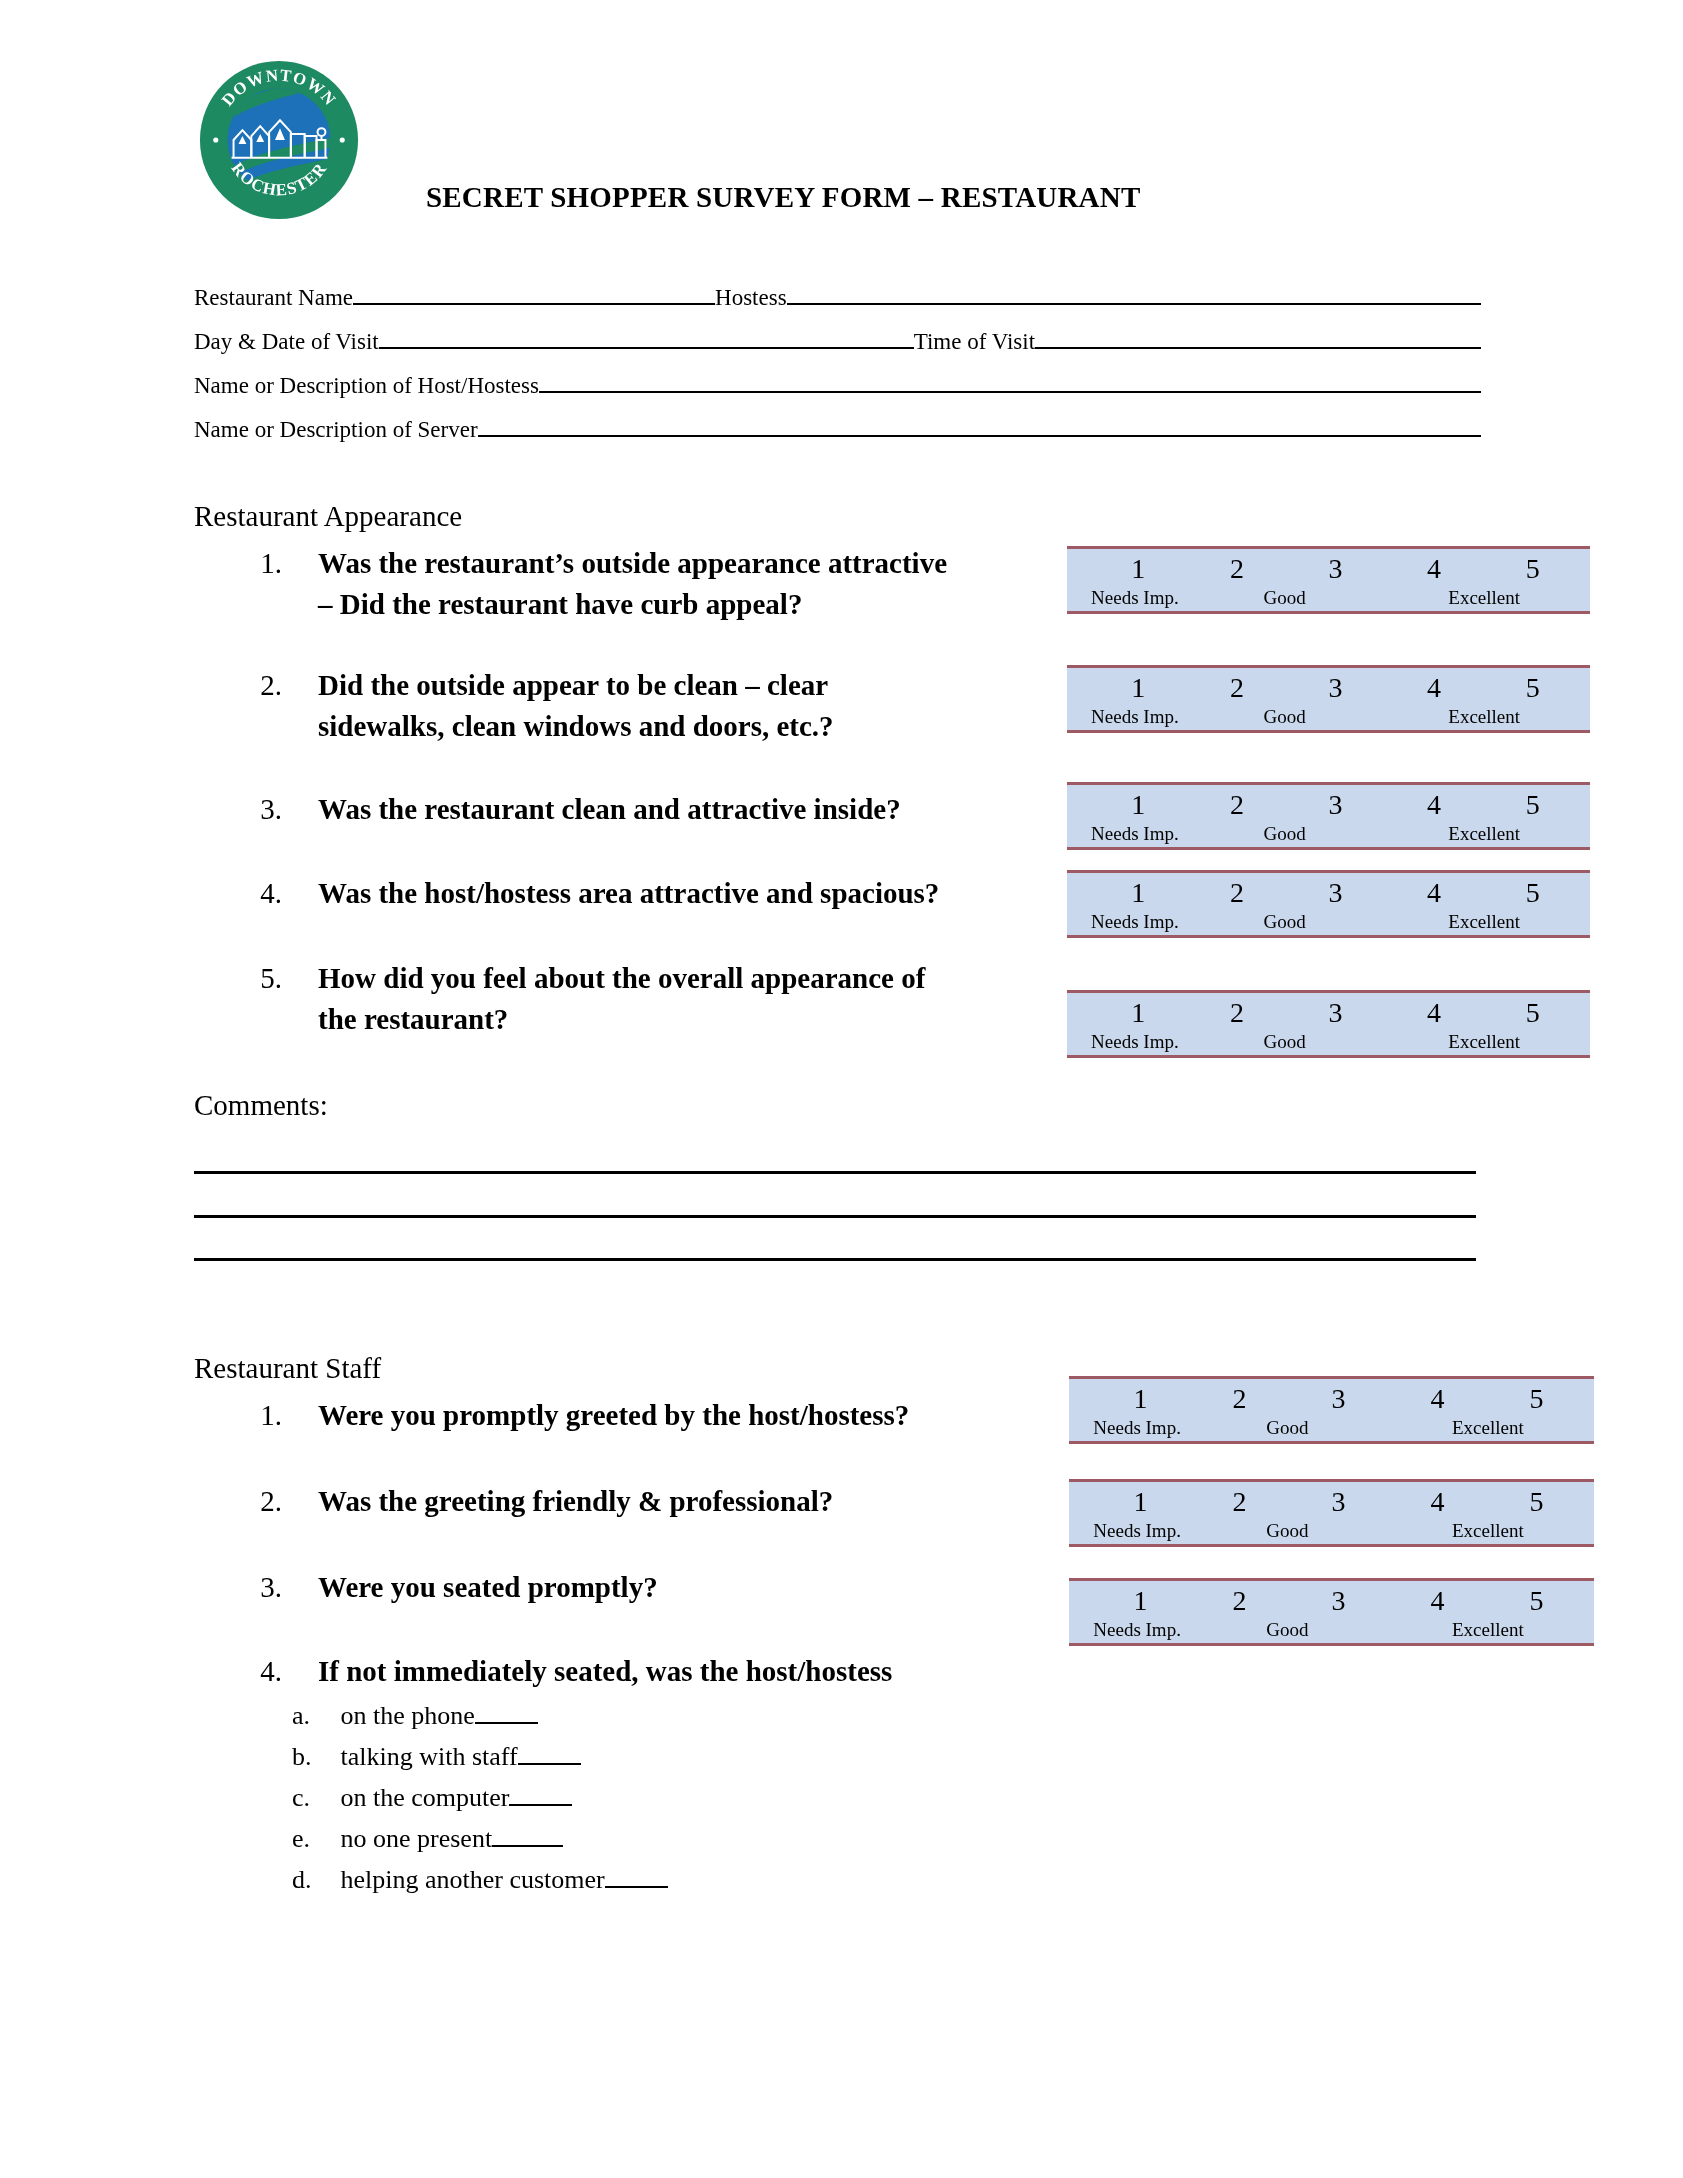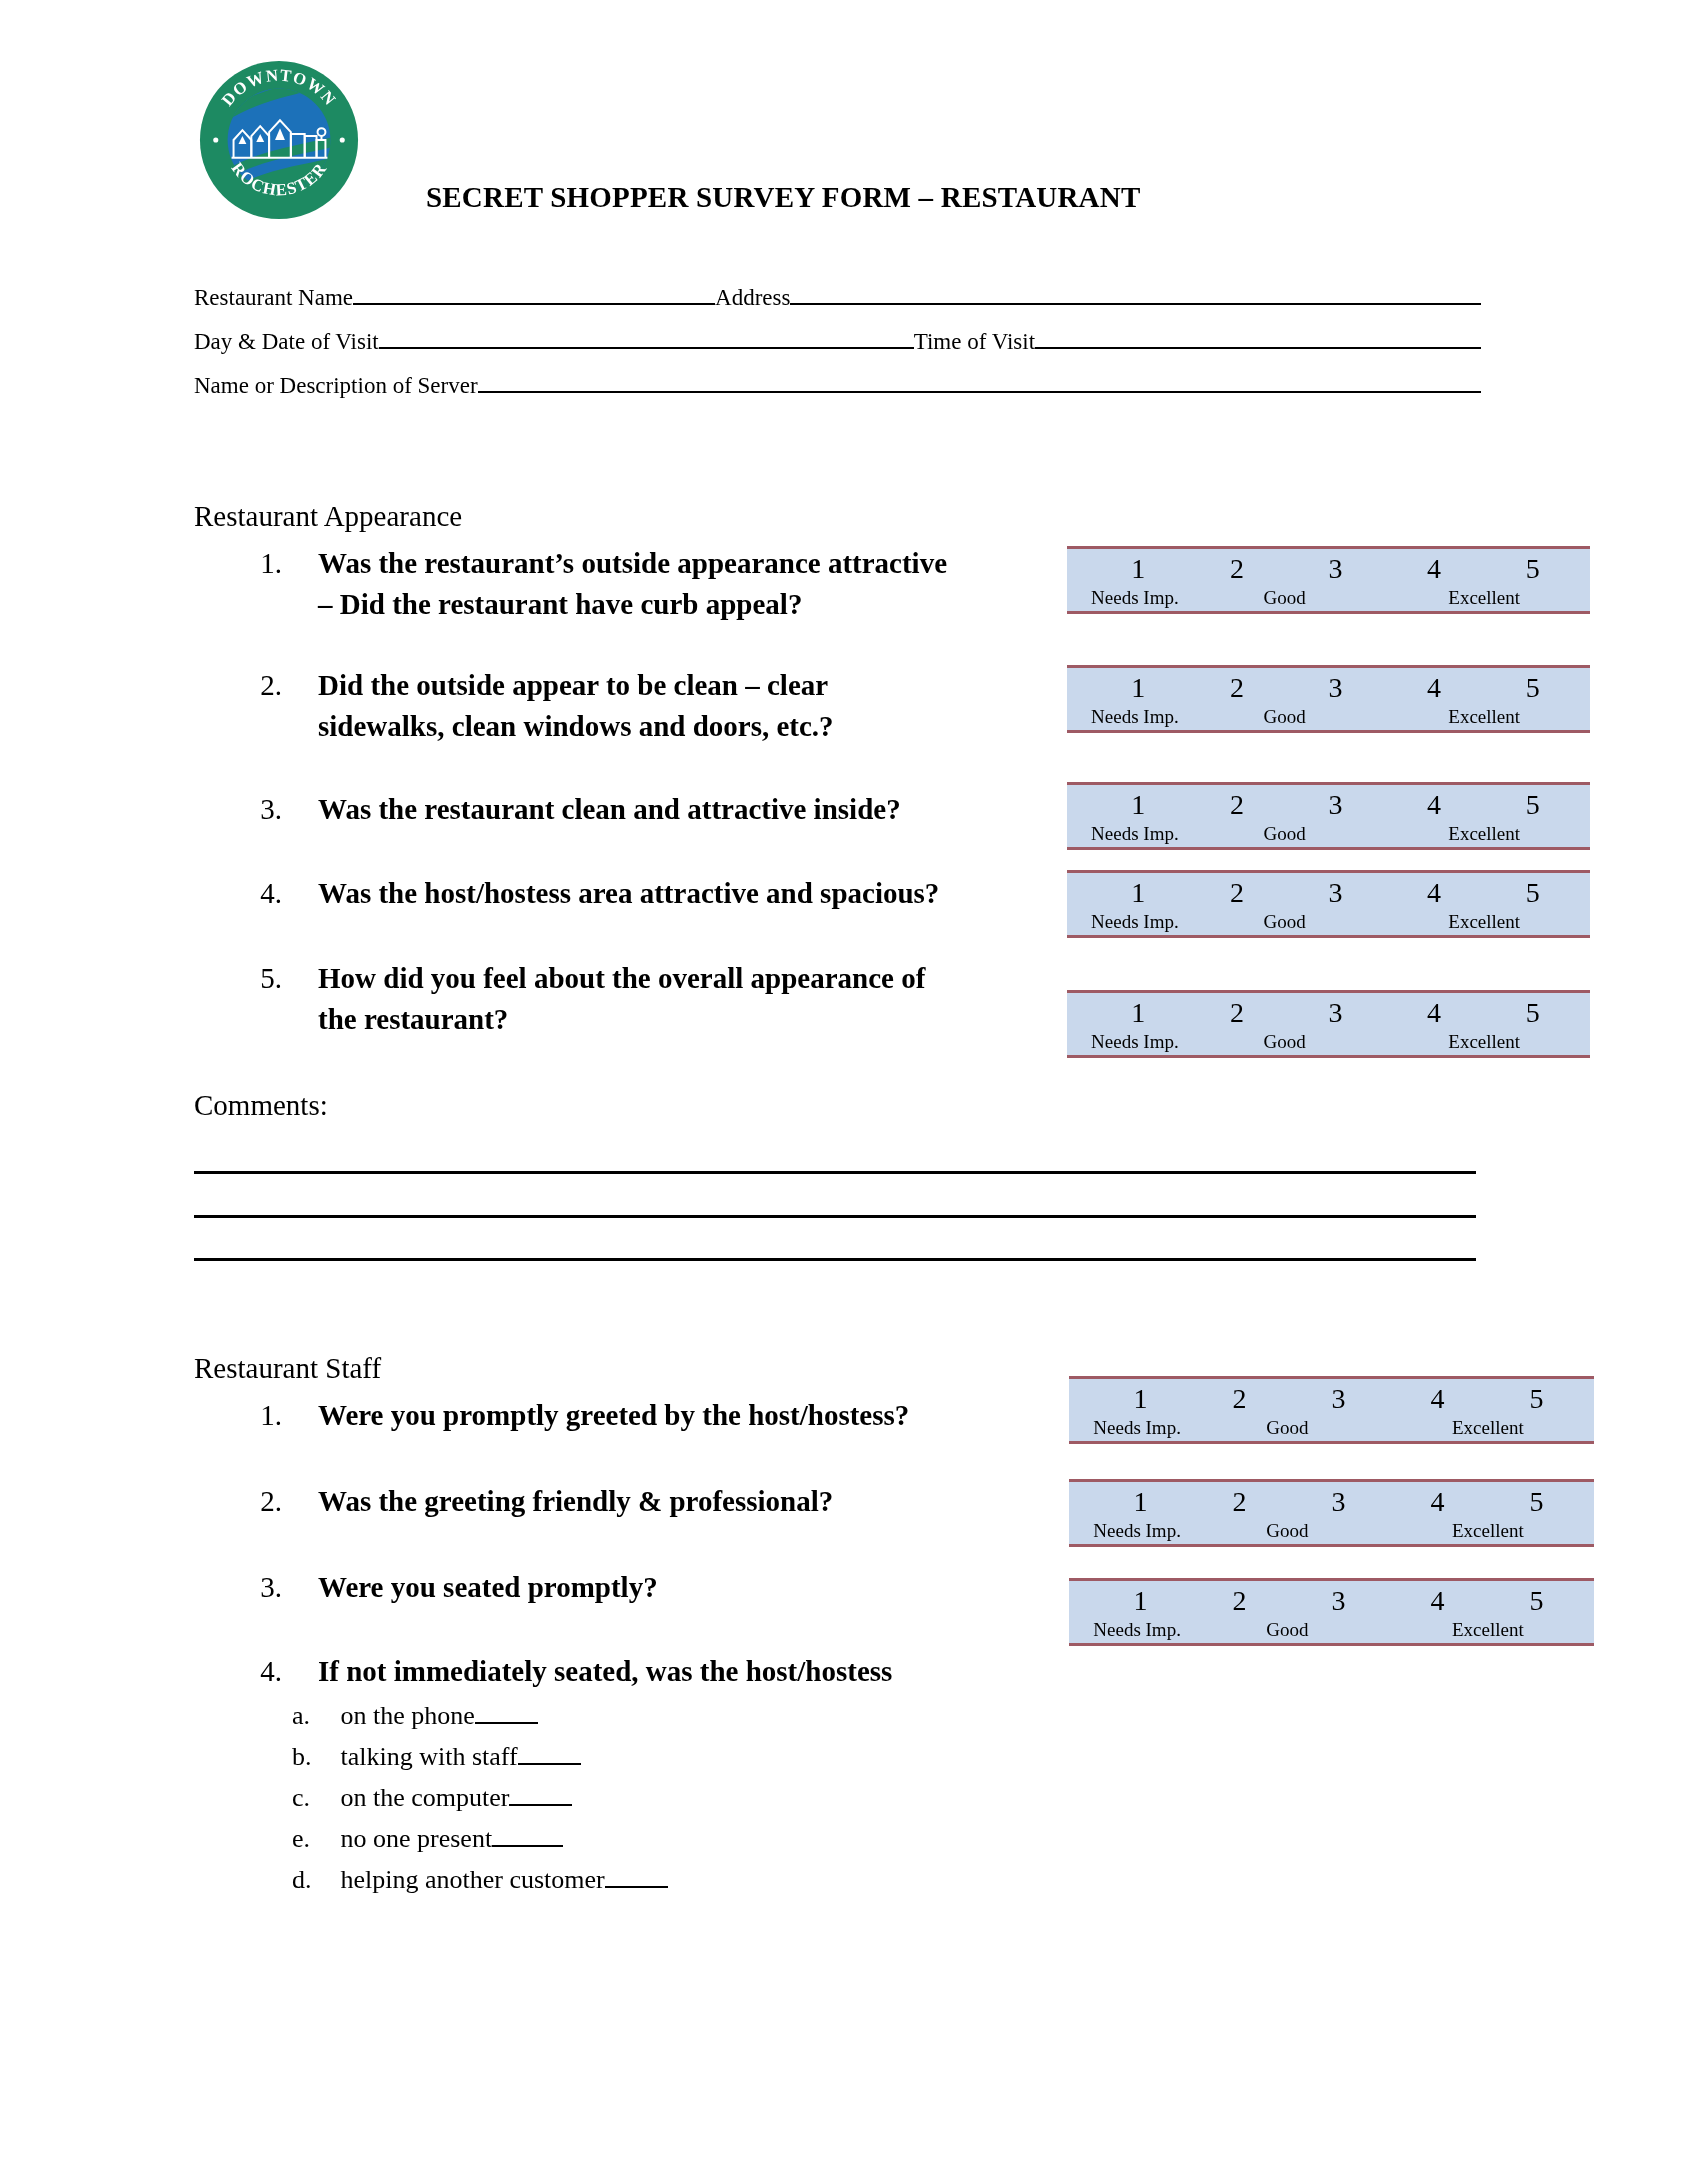--- a/index.html
+++ b/index.html
@@ -214,31 +214,35 @@
     </svg>
   </div>
 
   <div class="doc-title">SECRET SHOPPER SURVEY FORM – RESTAURANT</div>
 
   <div class="fields">
 
     <div class="field-row">
       <span class="field-label">Restaurant Name</span>
       <span class="rule" style="width:362px;"></span>
-      <span class="field-label">Address</span>
+      <span class="field-label">Hostess</span>
       <span class="rule grow"></span>
     </div>
 
     <div class="field-row">
       <span class="field-label">Day &amp; Date of Visit</span>
       <span class="rule" style="width:535px;"></span>
       <span class="field-label">Time of Visit</span>
       <span class="rule grow"></span>
     </div>
 
+    <div class="field-row">
+      <span class="field-label">Name or Description of Host/Hostess</span>
+      <span class="rule grow"></span>
+    </div>
 
     <div class="field-row">
       <span class="field-label">Name or Description of Server</span>
       <span class="rule grow"></span>
     </div>
 
   </div>
 
   <div class="section-heading" style="left:194px; top:500px;">Restaurant Appearance</div>
 

